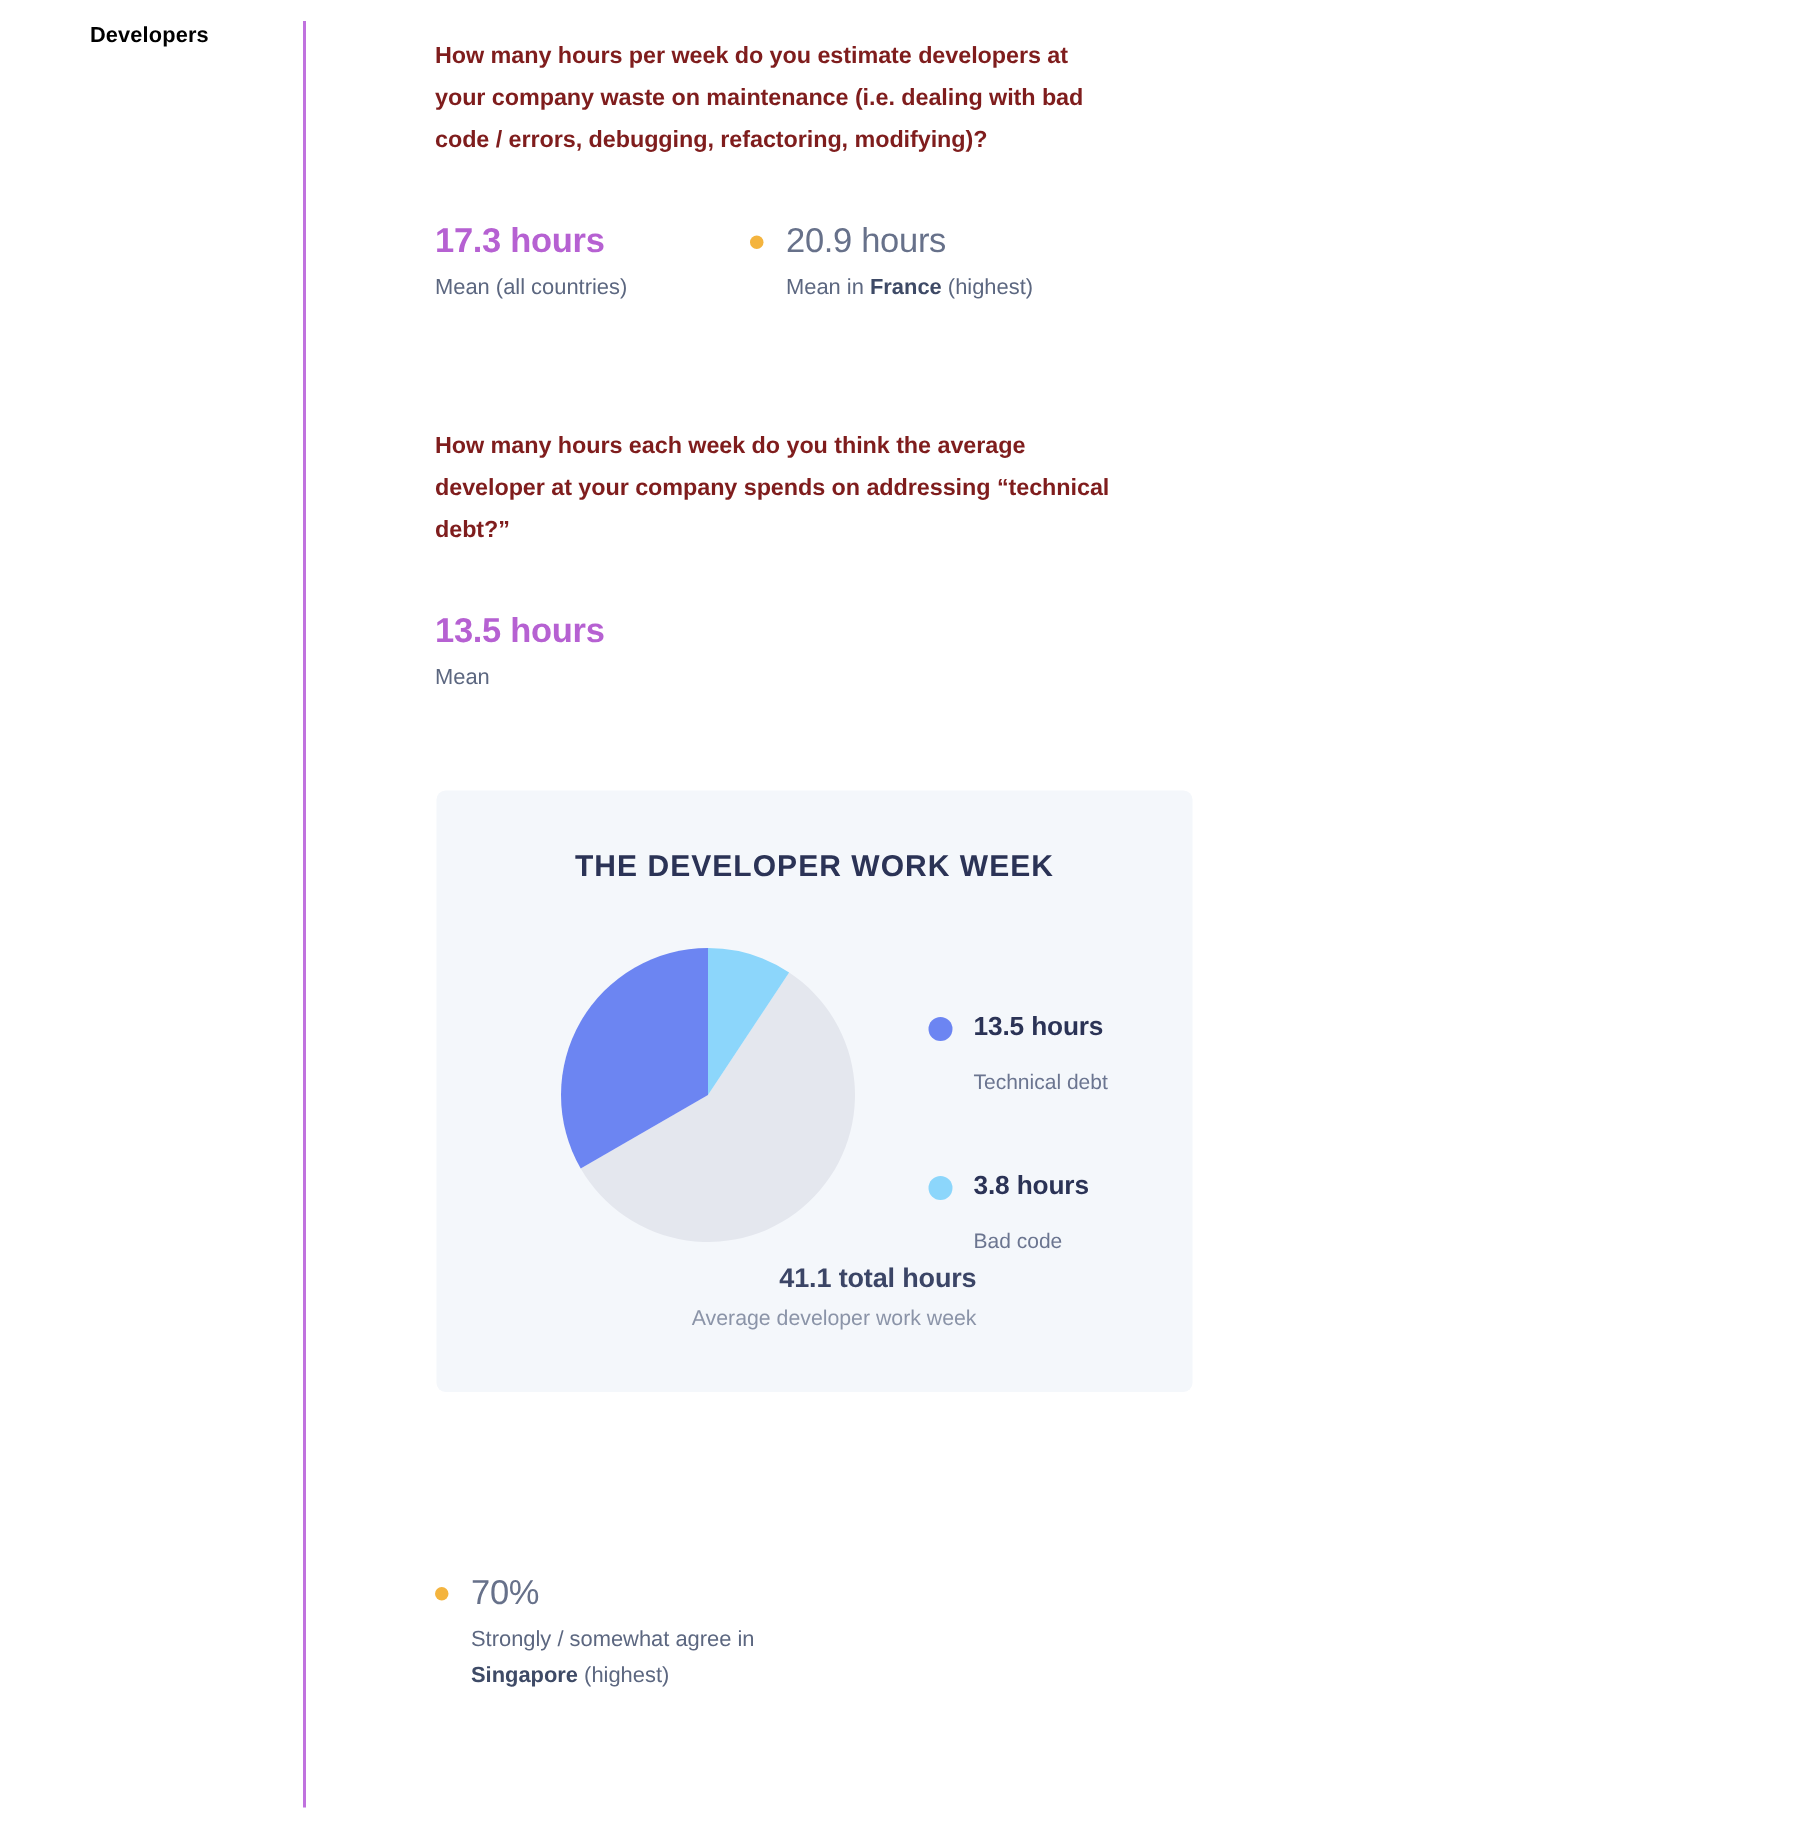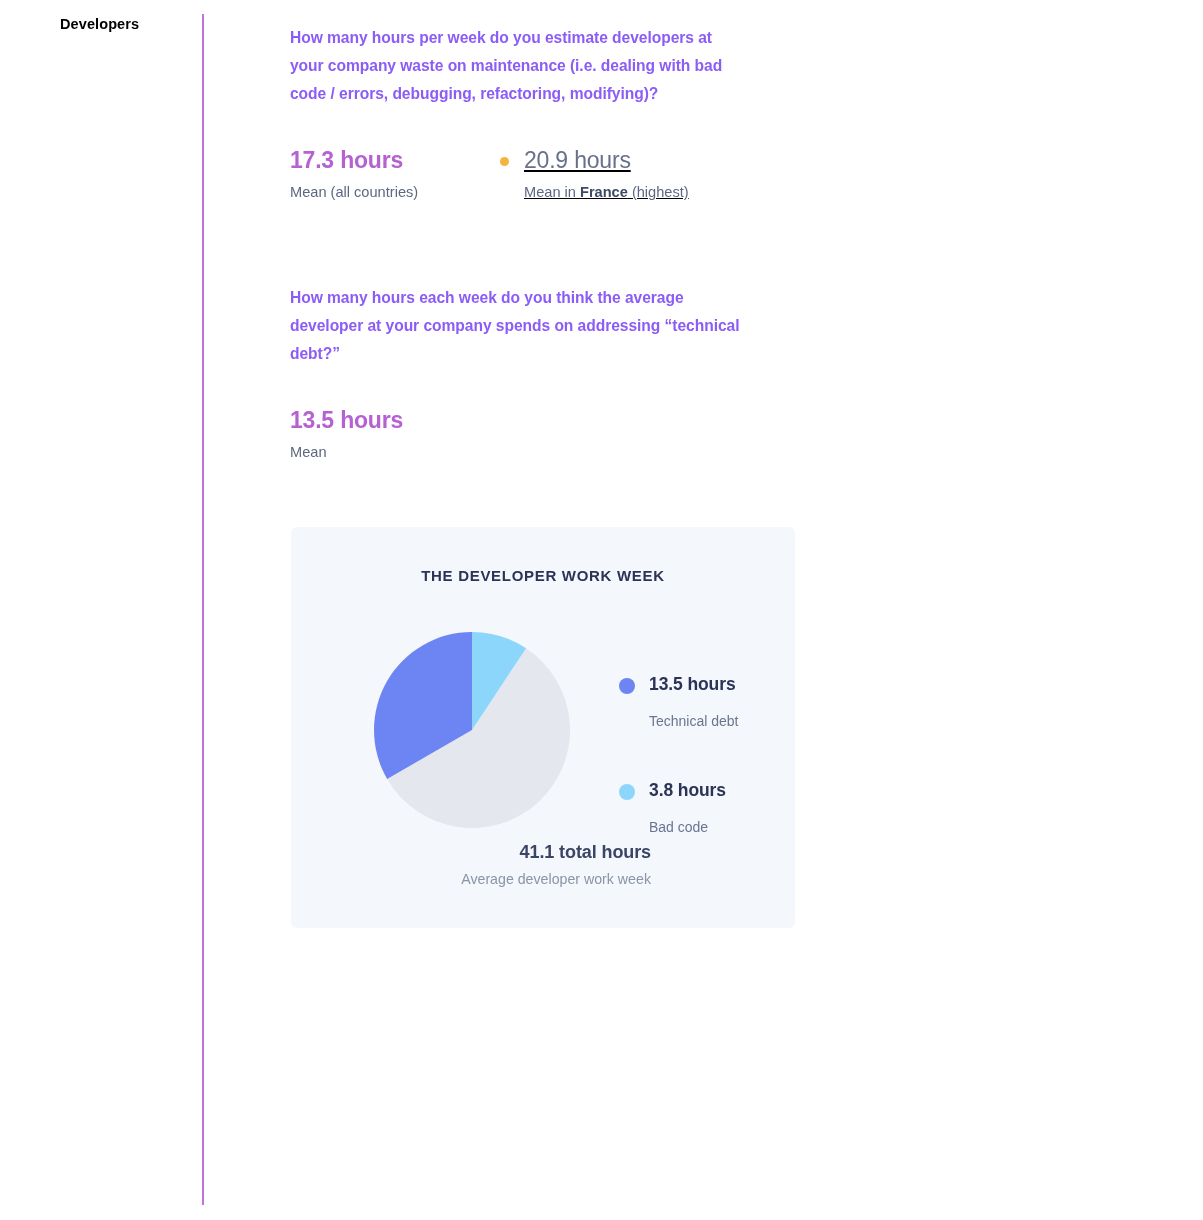--- a/index.html
+++ b/index.html
@@ -40,34 +40,34 @@
   .content {
     position: absolute;
     left: 290px;
     top: 0;
     width: 560px;
   }
 
   .question {
     font-size: 15.6px;
     font-weight: bold;
-    color: #8b5cf6;
+    color: #7f1d1d;
     line-height: 28px;
     max-width: 452px;
     letter-spacing: -0.05px;
   }
 
   
   .stat-row {
     display: flex;
     align-items: flex-start;
   }
   .stat-col { position: relative; }
   .stat-col.primary { width: 210px; }
-  .stat-col.secondary { padding-left: 24px; position: relative; text-decoration: underline; }
+  .stat-col.secondary { padding-left: 24px; position: relative; }
 
   .bullet {
     position: absolute;
     left: 0px;
     top: 12px;
     width: 9px;
     height: 9px;
     border-radius: 50%;
     background: #f4b43e;
   }
@@ -99,21 +99,21 @@
     height: 401px;
     background: #f4f7fb;
     border-radius: 6px;
   }
   .card-title {
     position: absolute;
     top: 40px;
     left: 0;
     width: 100%;
     text-align: center;
-    font-size: 15px;
+    font-size: 20px;
     font-weight: bold;
     letter-spacing: 0.7px;
     color: #2b3356;
   }
 
   .pie-wrap {
     position: absolute;
     left: 83px;
     top: 105px;
     width: 196px;
@@ -245,15 +245,20 @@
     <div class="card-total-label">Average developer work week</div>
   </div>
 
 </div>
 
 <div class="content" style="top:1009px;">
 
   <div class="stat-row" style="margin-top:37px;">
 
 
+    <div class="stat-col secondary">
+      <span class="bullet"></span>
+      <div class="stat-value muted">70%</div>
+      <div class="stat-caption" style="max-width:240px;"><span>Strongly / somewhat agree in </span><b>Singapore</b><span> (highest)</span></div>
+    </div>
 
   </div>
 </div>
 
 </body></html>

